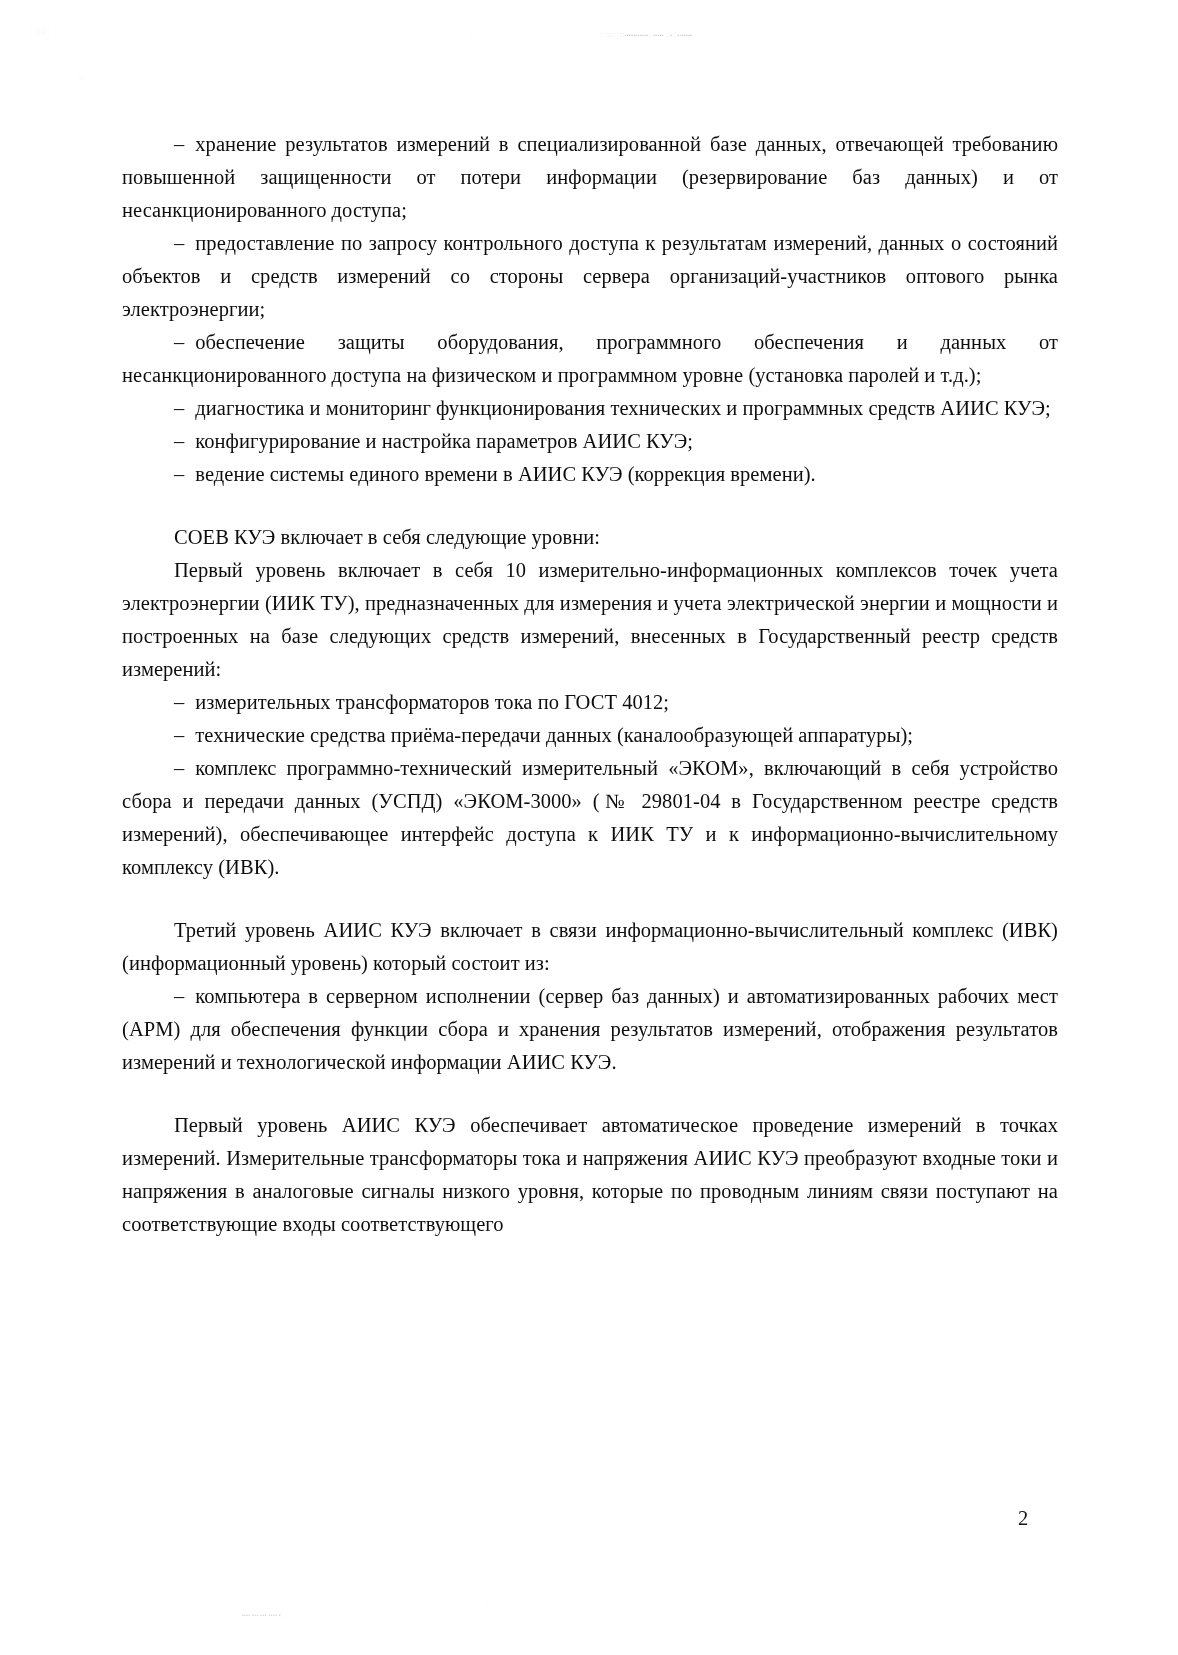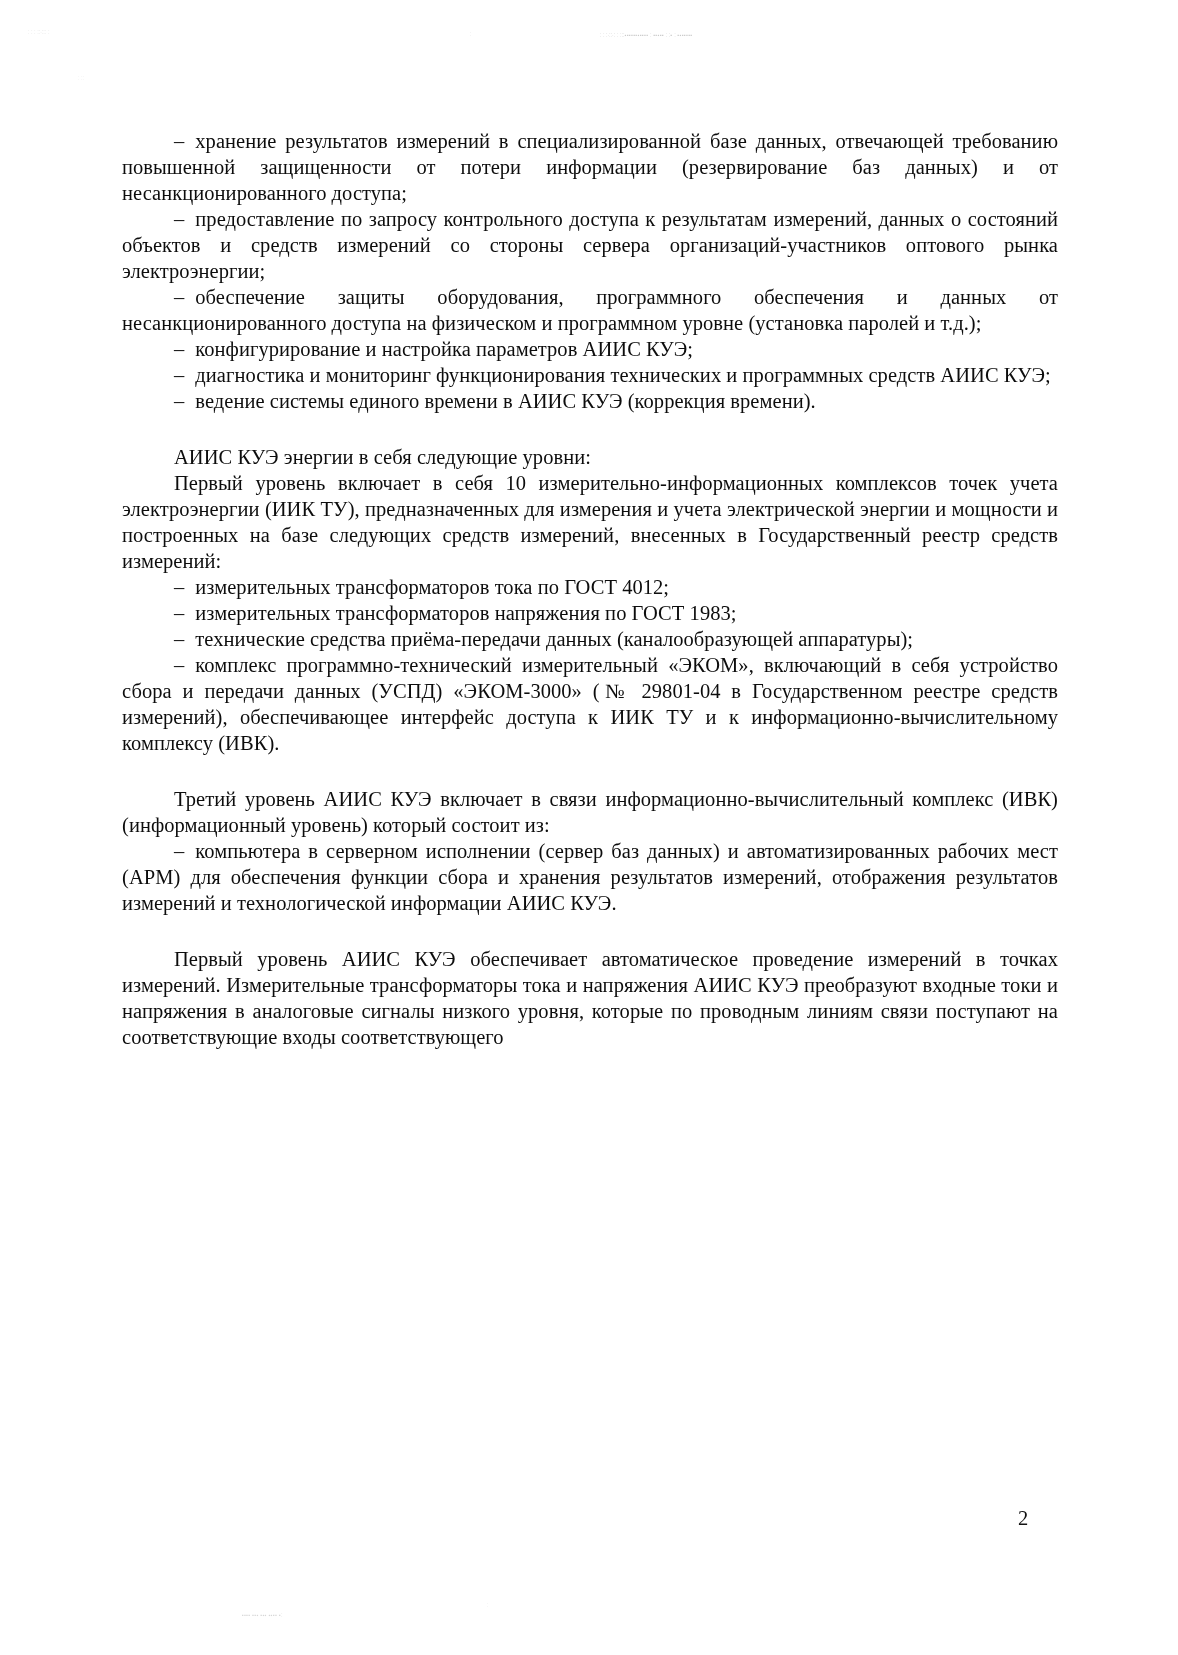--- a/index.html
+++ b/index.html
@@ -43,21 +43,21 @@
   .text-body {
     position: absolute;
     left: 122px;
     top: 128px;
     width: 936px;
   }
 
   p.para {
     margin: 0;
     font-size: 20.5px;
-    line-height: 26px;
+    line-height: 33px;
     text-align: justify;
     text-justify: inter-word;
     letter-spacing: 0.05px;
   }
 
   
   p.indent {
     text-indent: 52px;
   }
 
@@ -91,27 +91,26 @@
 
   <div class="scan-noise top-a">⁚ ⁚  ⁚ ⁚⁙⁚⁚    ⁚</div>
   <div class="scan-noise top-b">⁚</div>
   <div class="scan-noise top-c">⁚  ⁚   ⁙⁙   ⁚  ⁚⁚⁚▪▪▪▪▪▪▪▪▪▪▪   ⁚ ▪▪▪▪▪    ⁚ ⁚▪  ⁚ ▪▪▪▪▪▪▪</div>
   <div class="scan-noise top-d">⁚  ⁚⁚</div>
 
   <div class="text-body">
       <p class="para dash"><span class="dash-mark">–</span><span>хранение результатов измерений в специализированной базе данных, отвечающей требованию повышенной защищенности от потери информации (резервирование баз данных) и от несанкционированного доступа;</span></p>
       <p class="para dash"><span class="dash-mark">–</span><span>предоставление по запросу контрольного доступа к результатам измерений, данных о состояний объектов и средств измерений со стороны сервера организаций-участников оптового рынка электроэнергии;</span></p>
       <p class="para dash"><span class="dash-mark">–</span><span>обеспечение защиты оборудования, программного обеспечения и данных от несанкционированного доступа на физическом и программном уровне (установка паролей и т.д.);</span></p>
+      <p class="para dash"><span class="dash-mark">–</span><span>диагностика и мониторинг функционирования технических и программных средств АИИС КУЭ;</span></p>
       <p class="para dash"><span class="dash-mark">–</span><span>конфигурирование и настройка параметров АИИС КУЭ;</span></p>
-      <p class="para dash"><span class="dash-mark">–</span><span>диагностика и мониторинг функционирования технических и программных средств АИИС КУЭ;</span></p>
       <p class="para dash"><span class="dash-mark">–</span><span>ведение системы единого времени в АИИС КУЭ (коррекция времени).</span></p>
-      <p class="para indent gap">АИИС КУЭ энергии в себя следующие уровни:</p>
+      <p class="para indent gap">СОЕВ КУЭ включает в себя следующие уровни:</p>
       <p class="para indent">Первый уровень включает в себя 10 измерительно-информационных комплексов точек учета электроэнергии (ИИК ТУ), предназначенных для измерения и учета электрической энергии и мощности и построенных на базе следующих средств измерений, внесенных в Государственный реестр средств измерений:</p>
       <p class="para dash"><span class="dash-mark">–</span><span>измерительных трансформаторов тока по ГОСТ 4012;</span></p>
-      <p class="para dash"><span class="dash-mark">–</span><span>измерительных трансформаторов напряжения по ГОСТ 1983;</span></p>
       <p class="para dash"><span class="dash-mark">–</span><span>технические средства приёма-передачи данных (каналообразующей аппаратуры);</span></p>
       <p class="para dash"><span class="dash-mark">–</span><span>комплекс программно-технический измерительный «ЭКОМ», включающий в себя устройство сбора и передачи данных (УСПД) «ЭКОМ-3000» (№ 29801-04 в Государственном реестре средств измерений), обеспечивающее интерфейс доступа к ИИК ТУ и к информационно-вычислительному комплексу (ИВК).</span></p>
       <p class="para indent gap">Третий уровень АИИС КУЭ включает в связи информационно-вычислительный комплекс (ИВК) (информационный уровень) который состоит из:</p>
       <p class="para dash"><span class="dash-mark">–</span><span>компьютера в серверном исполнении (сервер баз данных) и автоматизированных рабочих мест (АРМ) для обеспечения функции сбора и хранения результатов измерений, отображения результатов измерений и технологической информации АИИС КУЭ.</span></p>
       <p class="para indent gap">Первый уровень АИИС КУЭ обеспечивает автоматическое проведение измерений в точках измерений. Измерительные трансформаторы тока и напряжения АИИС КУЭ преобразуют входные токи и напряжения в аналоговые сигналы низкого уровня, которые по проводным линиям связи поступают на соответствующие входы соответствующего</p>
     </div>
 
   <div class="page-number">2</div>
 
   <div class="scan-noise bot-a">▪▪▪▪   ▪▪▪  ▪▪▪     ▪▪▪▪   ▪⁚</div>

